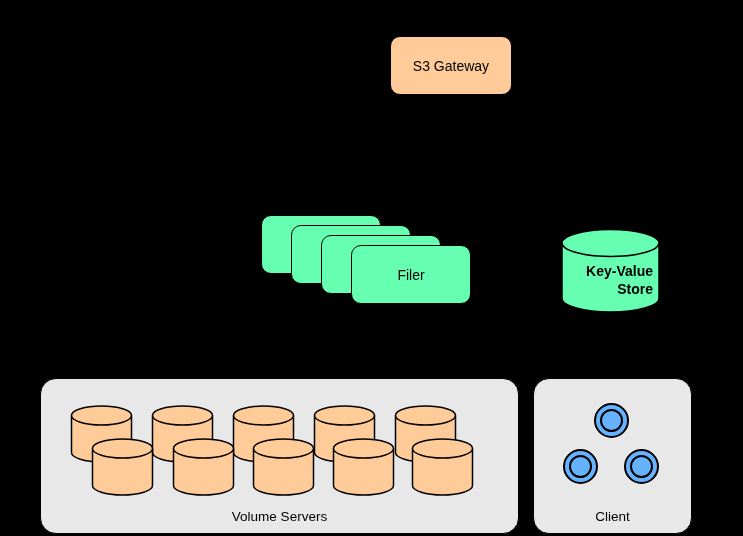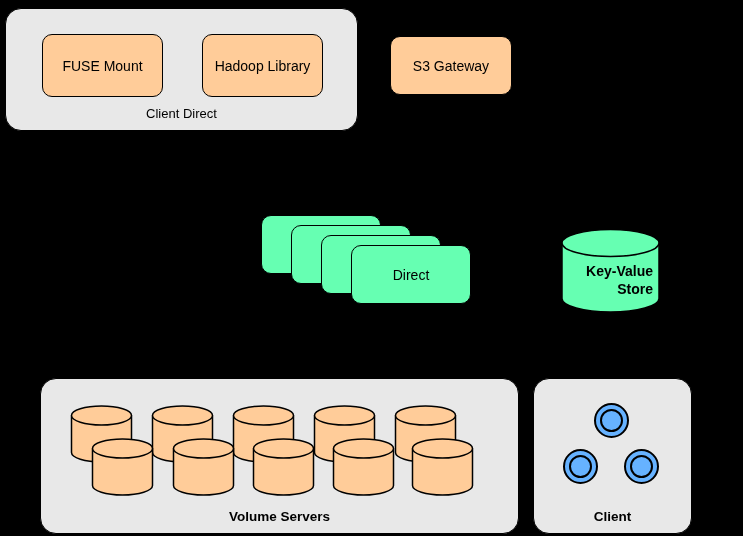--- a/index.html
+++ b/index.html
@@ -31,21 +31,21 @@
   }
   .rnode{
     background:var(--orange);
     border:1px solid var(--line);
     border-radius:10px;
   }
   .caption{
     position:absolute;left:0;right:0;bottom:9px;
     text-align:center;font-size:13px;color:#000;
   }
-  .caption.bold{font-weight:bold;font-size:13.5px;}
+  .caption.bold{font-weight:normal;font-size:13.5px;}
   
   #client-direct{left:5px;top:8px;width:351px;height:121px;}
   #fuse-mount{left:36px;top:25px;width:119px;height:61px;}
   #hadoop-library{left:196px;top:25px;width:119px;height:61px;}
   
   #s3-gateway{left:390px;top:36px;width:120px;height:57px;}
   
   .filer-card{
     position:absolute;width:118px;height:57px;
     background:var(--green);
@@ -83,39 +83,30 @@
   }
   #master-1{left:60px;top:24px;}
   #master-2{left:29px;top:70px;}
   #master-3{left:90px;top:70px;}
 </style>
 </head>
 <body>
 
 <div id="canvas">
 
-  <div id="client-direct" class="group">
-    <div id="fuse-mount" class="node rnode">
-      <span>FUSE Mount</span>
-    </div>
-    <div id="hadoop-library" class="node rnode">
-      <span>Hadoop Library</span>
-    </div>
-    <div class="caption">Client Direct</div>
-  </div>
 
   <div id="s3-gateway" class="node rnode">
     <span>S3 Gateway</span>
   </div>
 
   <div id="filer-card-1" class="filer-card"></div>
   <div id="filer-card-2" class="filer-card"></div>
   <div id="filer-card-3" class="filer-card"></div>
   <div id="filer-front" class="filer-card">
-    <span>Direct</span>
+    <span>Filer</span>
   </div>
 
   <div id="kv-store">
     <svg class="cylsvg cyl-green" width="101" height="87" viewBox="0 0 101 87">
       <path d="M2 15 V70.5 A48.5 13.5 0 0 0 99 70.5 V15"></path>
       <ellipse cx="50.5" cy="15" rx="48.5" ry="13.5"></ellipse>
     </svg>
     <div id="kv-label">Key-Value Store</div>
   </div>
 

